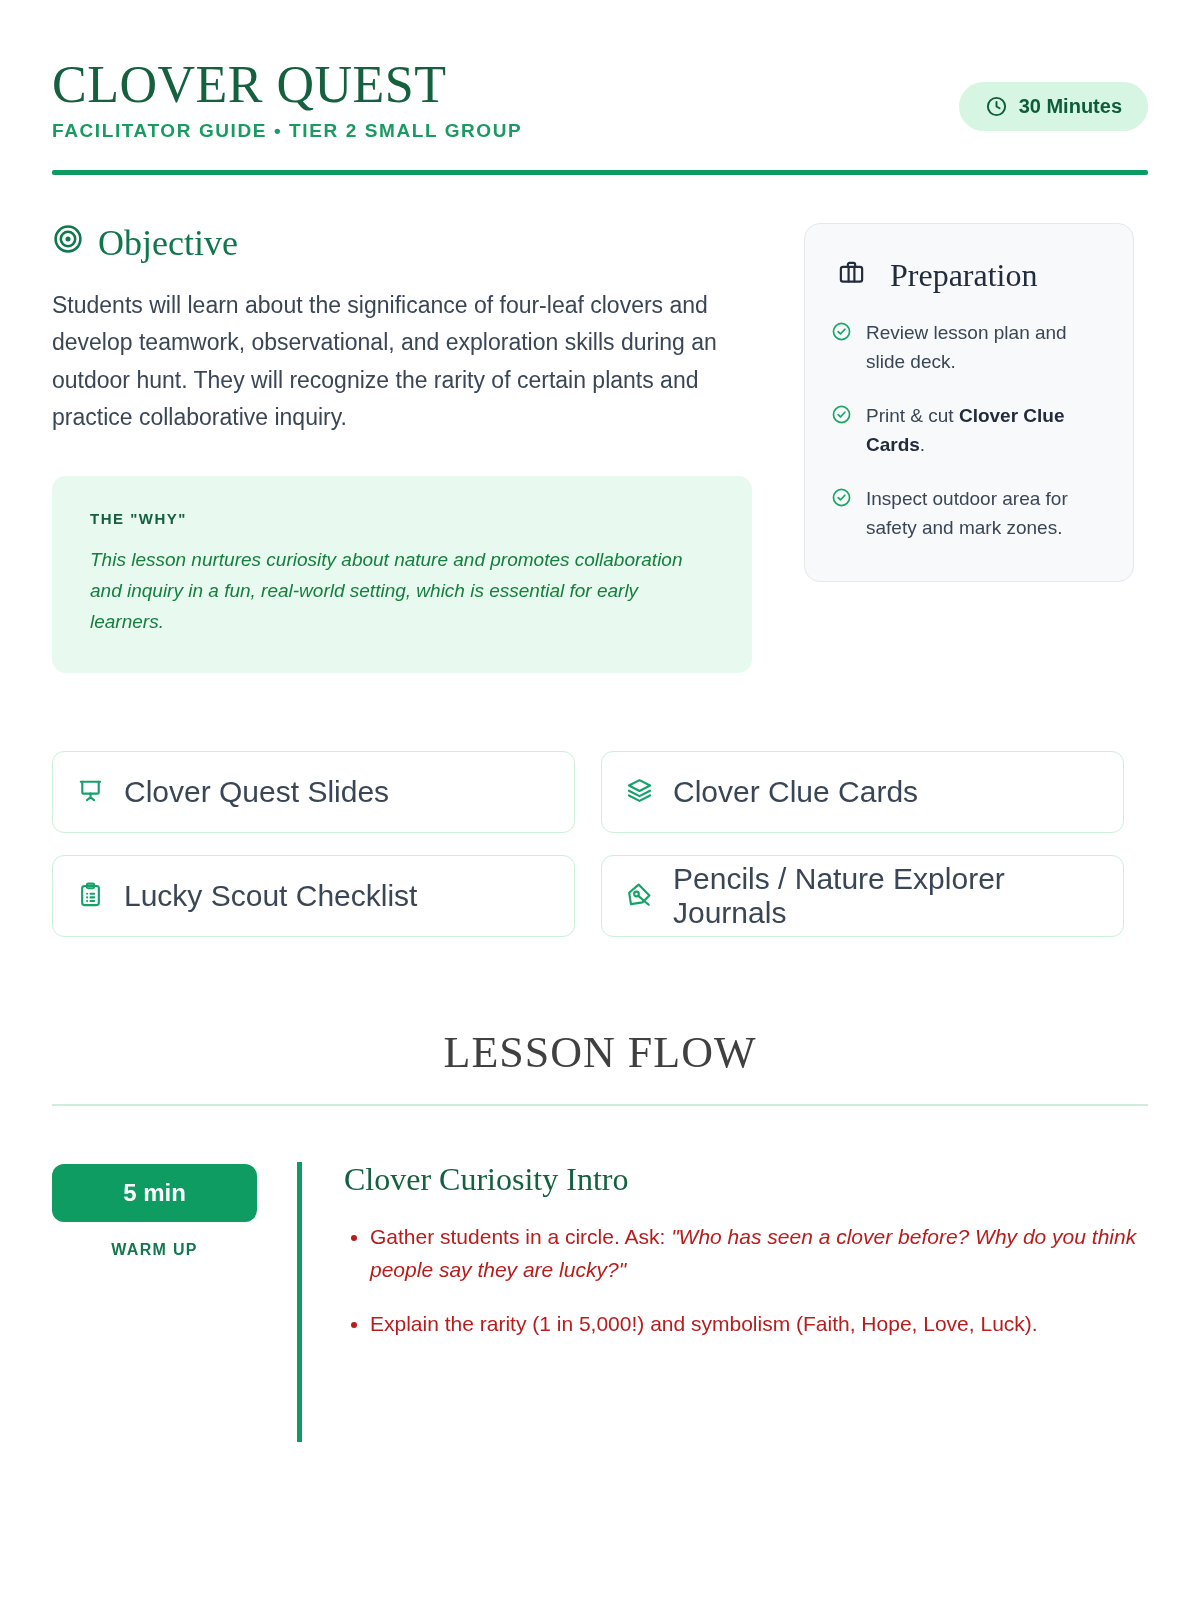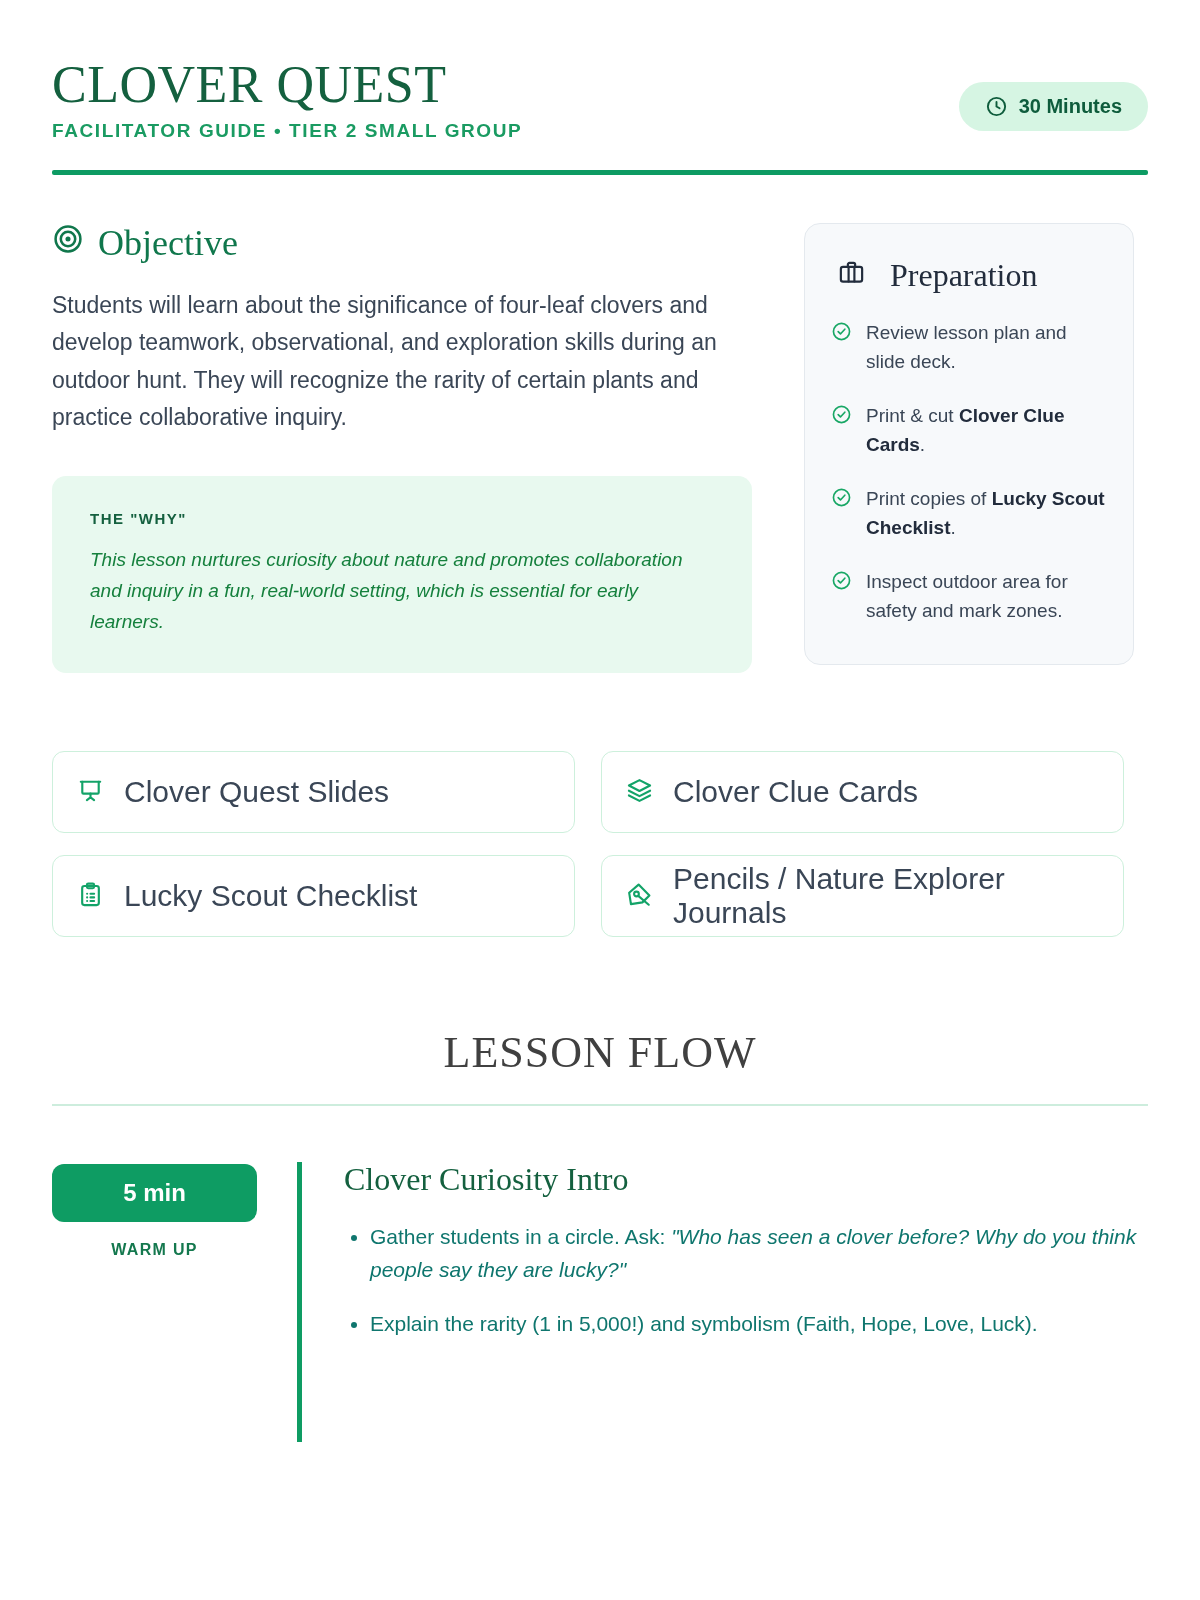--- a/index.html
+++ b/index.html
@@ -238,21 +238,21 @@
     color: #14603f;
     line-height: 1.1;
   }
   .step-list {
     margin-top: 22px;
     padding-left: 26px;
   }
   .step-list li {
     font-size: 21px;
     line-height: 1.6;
-    color: #0f766e;
+    color: #b91c1c;
     margin-bottom: 20px;
   }
   .step-list li i { font-style: italic; }
 </style>
 </head>
 <body>
 
 <div class="page">
 
   <div class="header">
@@ -326,29 +326,20 @@
           <li class="prep-item">
             <span class="check-ico">
               <svg width="21" height="21" viewBox="0 0 24 24" fill="none" stroke="#18a765" stroke-width="1.9" stroke-linecap="round" stroke-linejoin="round">
                 <circle cx="12" cy="12" r="9.2"></circle>
                 <path d="M8.2 12.2 l2.6 2.6 l5.0 -5.4"></path>
               </svg>
             </span>
             <span class="prep-text"><span>Print &amp; cut </span><b>Clover Clue Cards</b><span>.</span></span>
           </li>
 
-          <li class="prep-item">
-            <span class="check-ico">
-              <svg width="21" height="21" viewBox="0 0 24 24" fill="none" stroke="#18a765" stroke-width="1.9" stroke-linecap="round" stroke-linejoin="round">
-                <circle cx="12" cy="12" r="9.2"></circle>
-                <path d="M8.2 12.2 l2.6 2.6 l5.0 -5.4"></path>
-              </svg>
-            </span>
-            <span class="prep-text"><span>Print copies of </span><b>Lucky Scout Checklist</b><span>.</span></span>
-          </li>
 
           <li class="prep-item">
             <span class="check-ico">
               <svg width="21" height="21" viewBox="0 0 24 24" fill="none" stroke="#18a765" stroke-width="1.9" stroke-linecap="round" stroke-linejoin="round">
                 <circle cx="12" cy="12" r="9.2"></circle>
                 <path d="M8.2 12.2 l2.6 2.6 l5.0 -5.4"></path>
               </svg>
             </span>
             <span class="prep-text">Inspect outdoor area for safety and mark zones.</span>
           </li>

